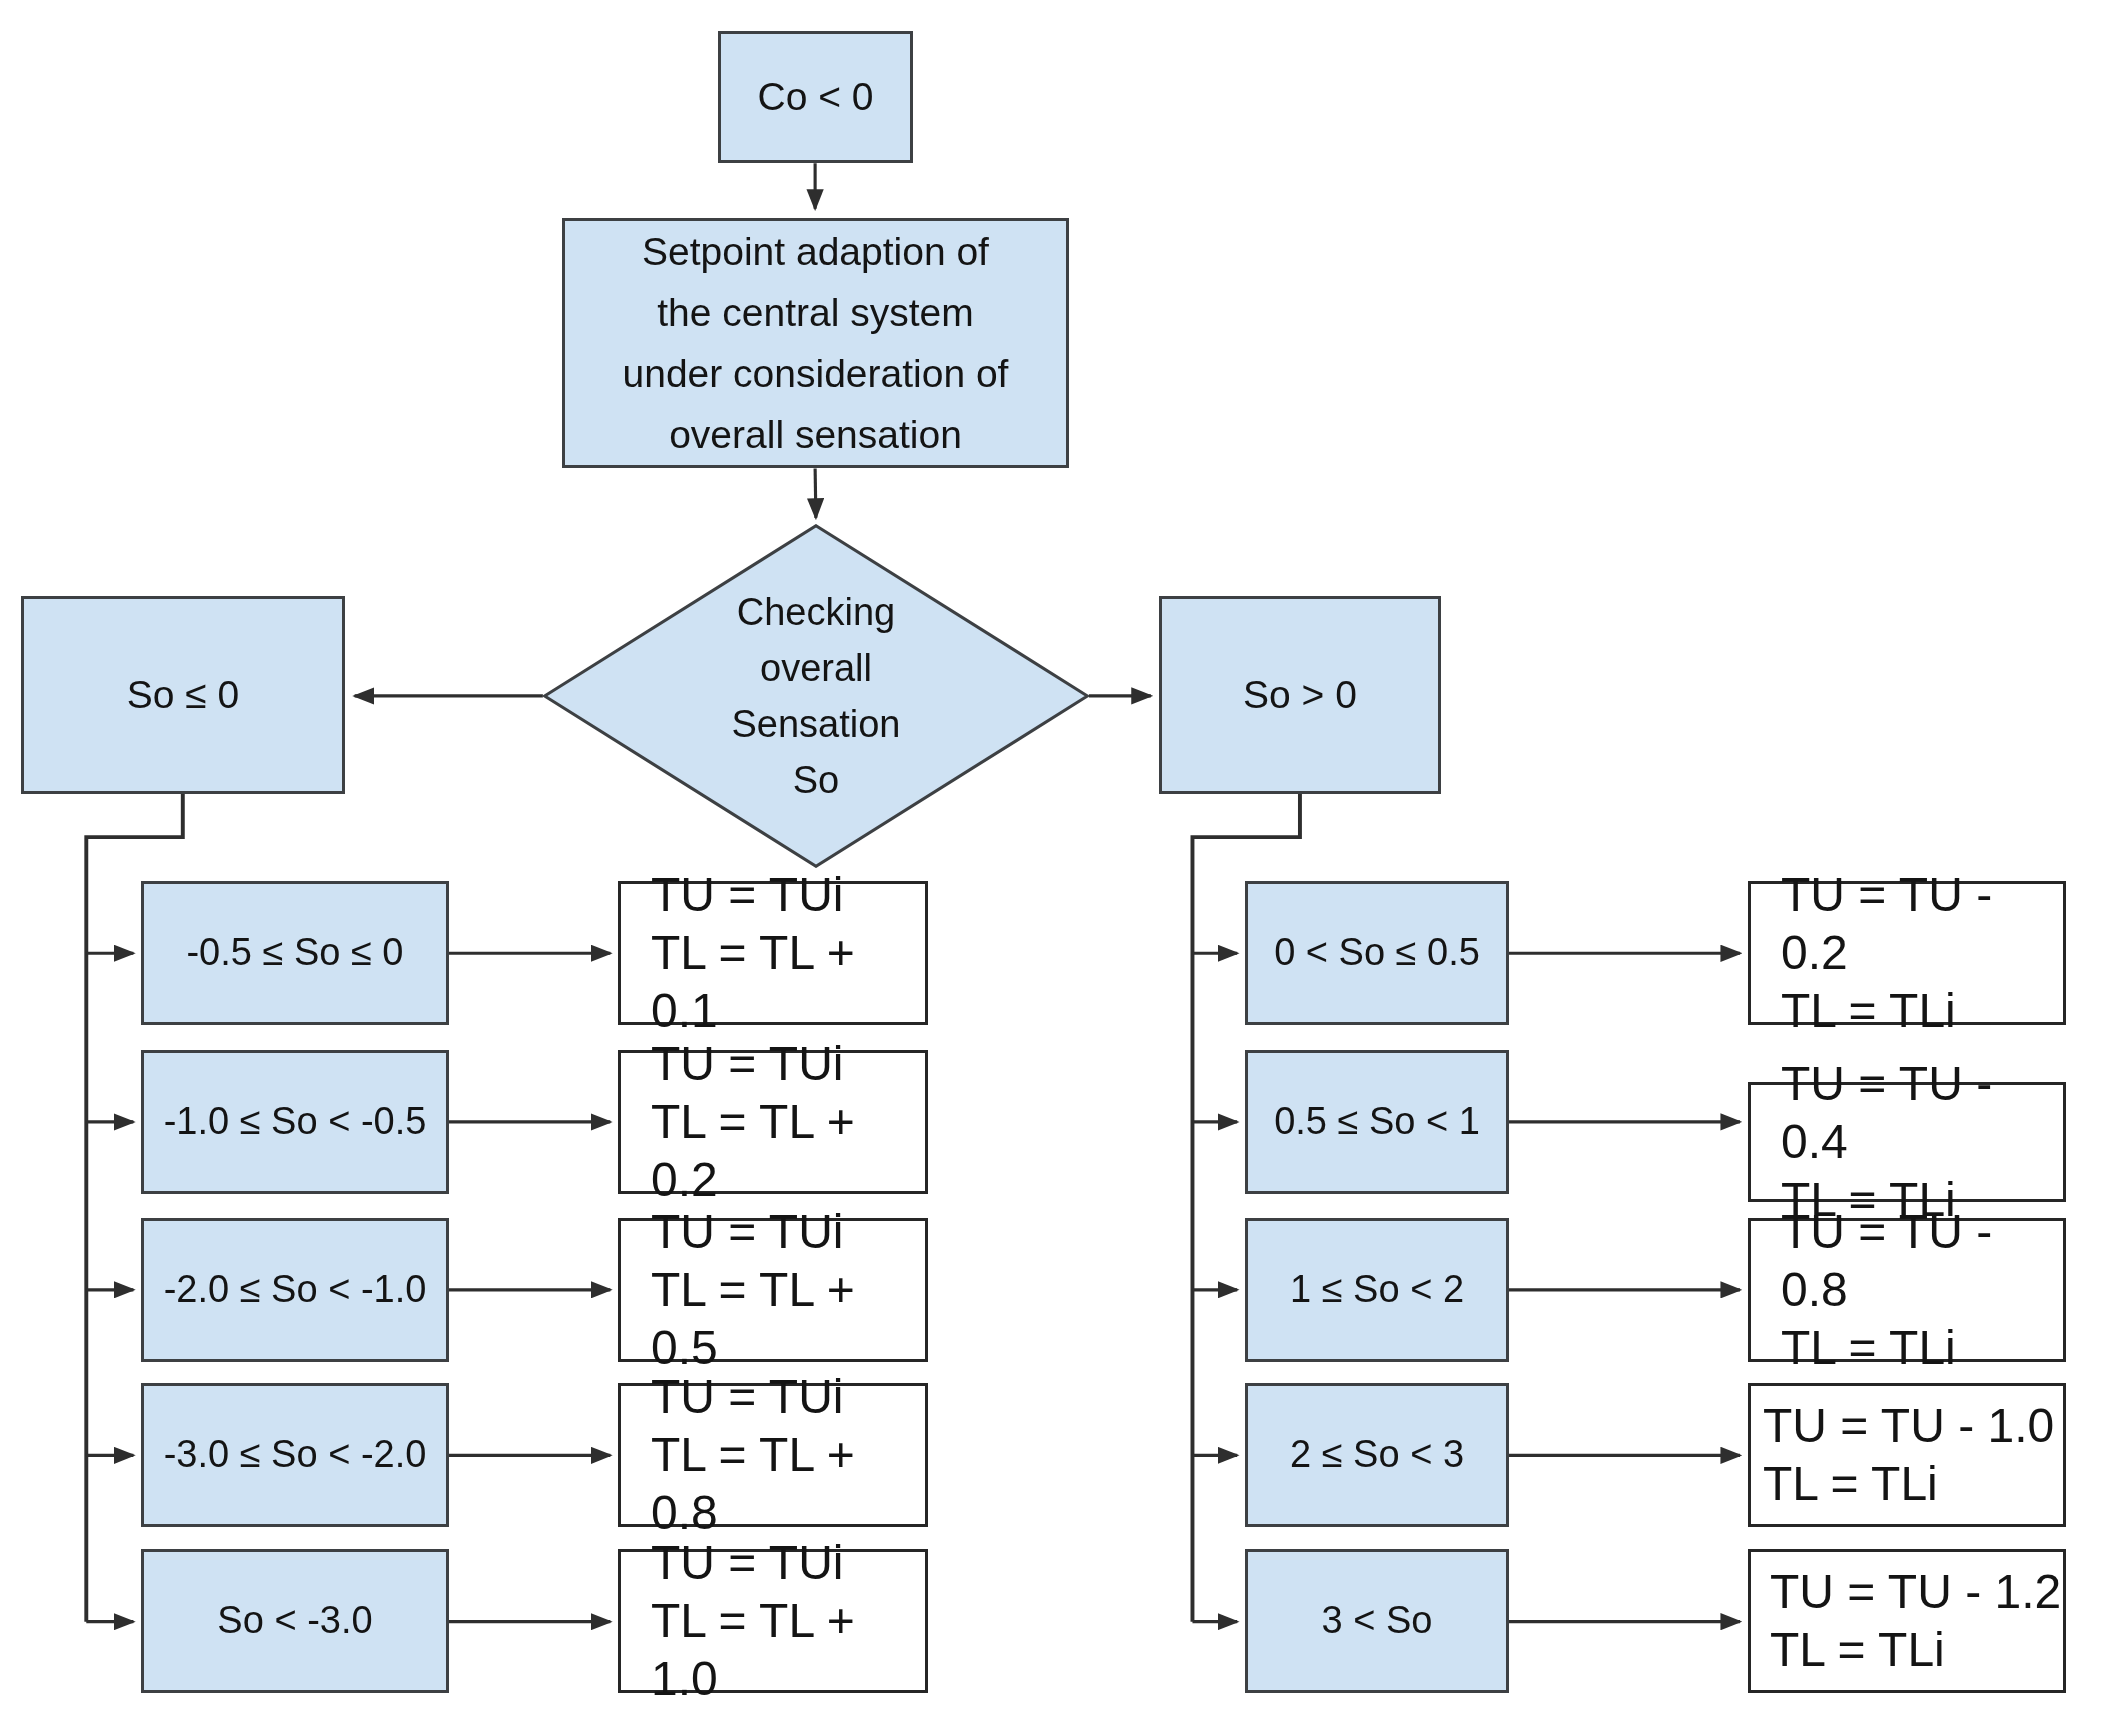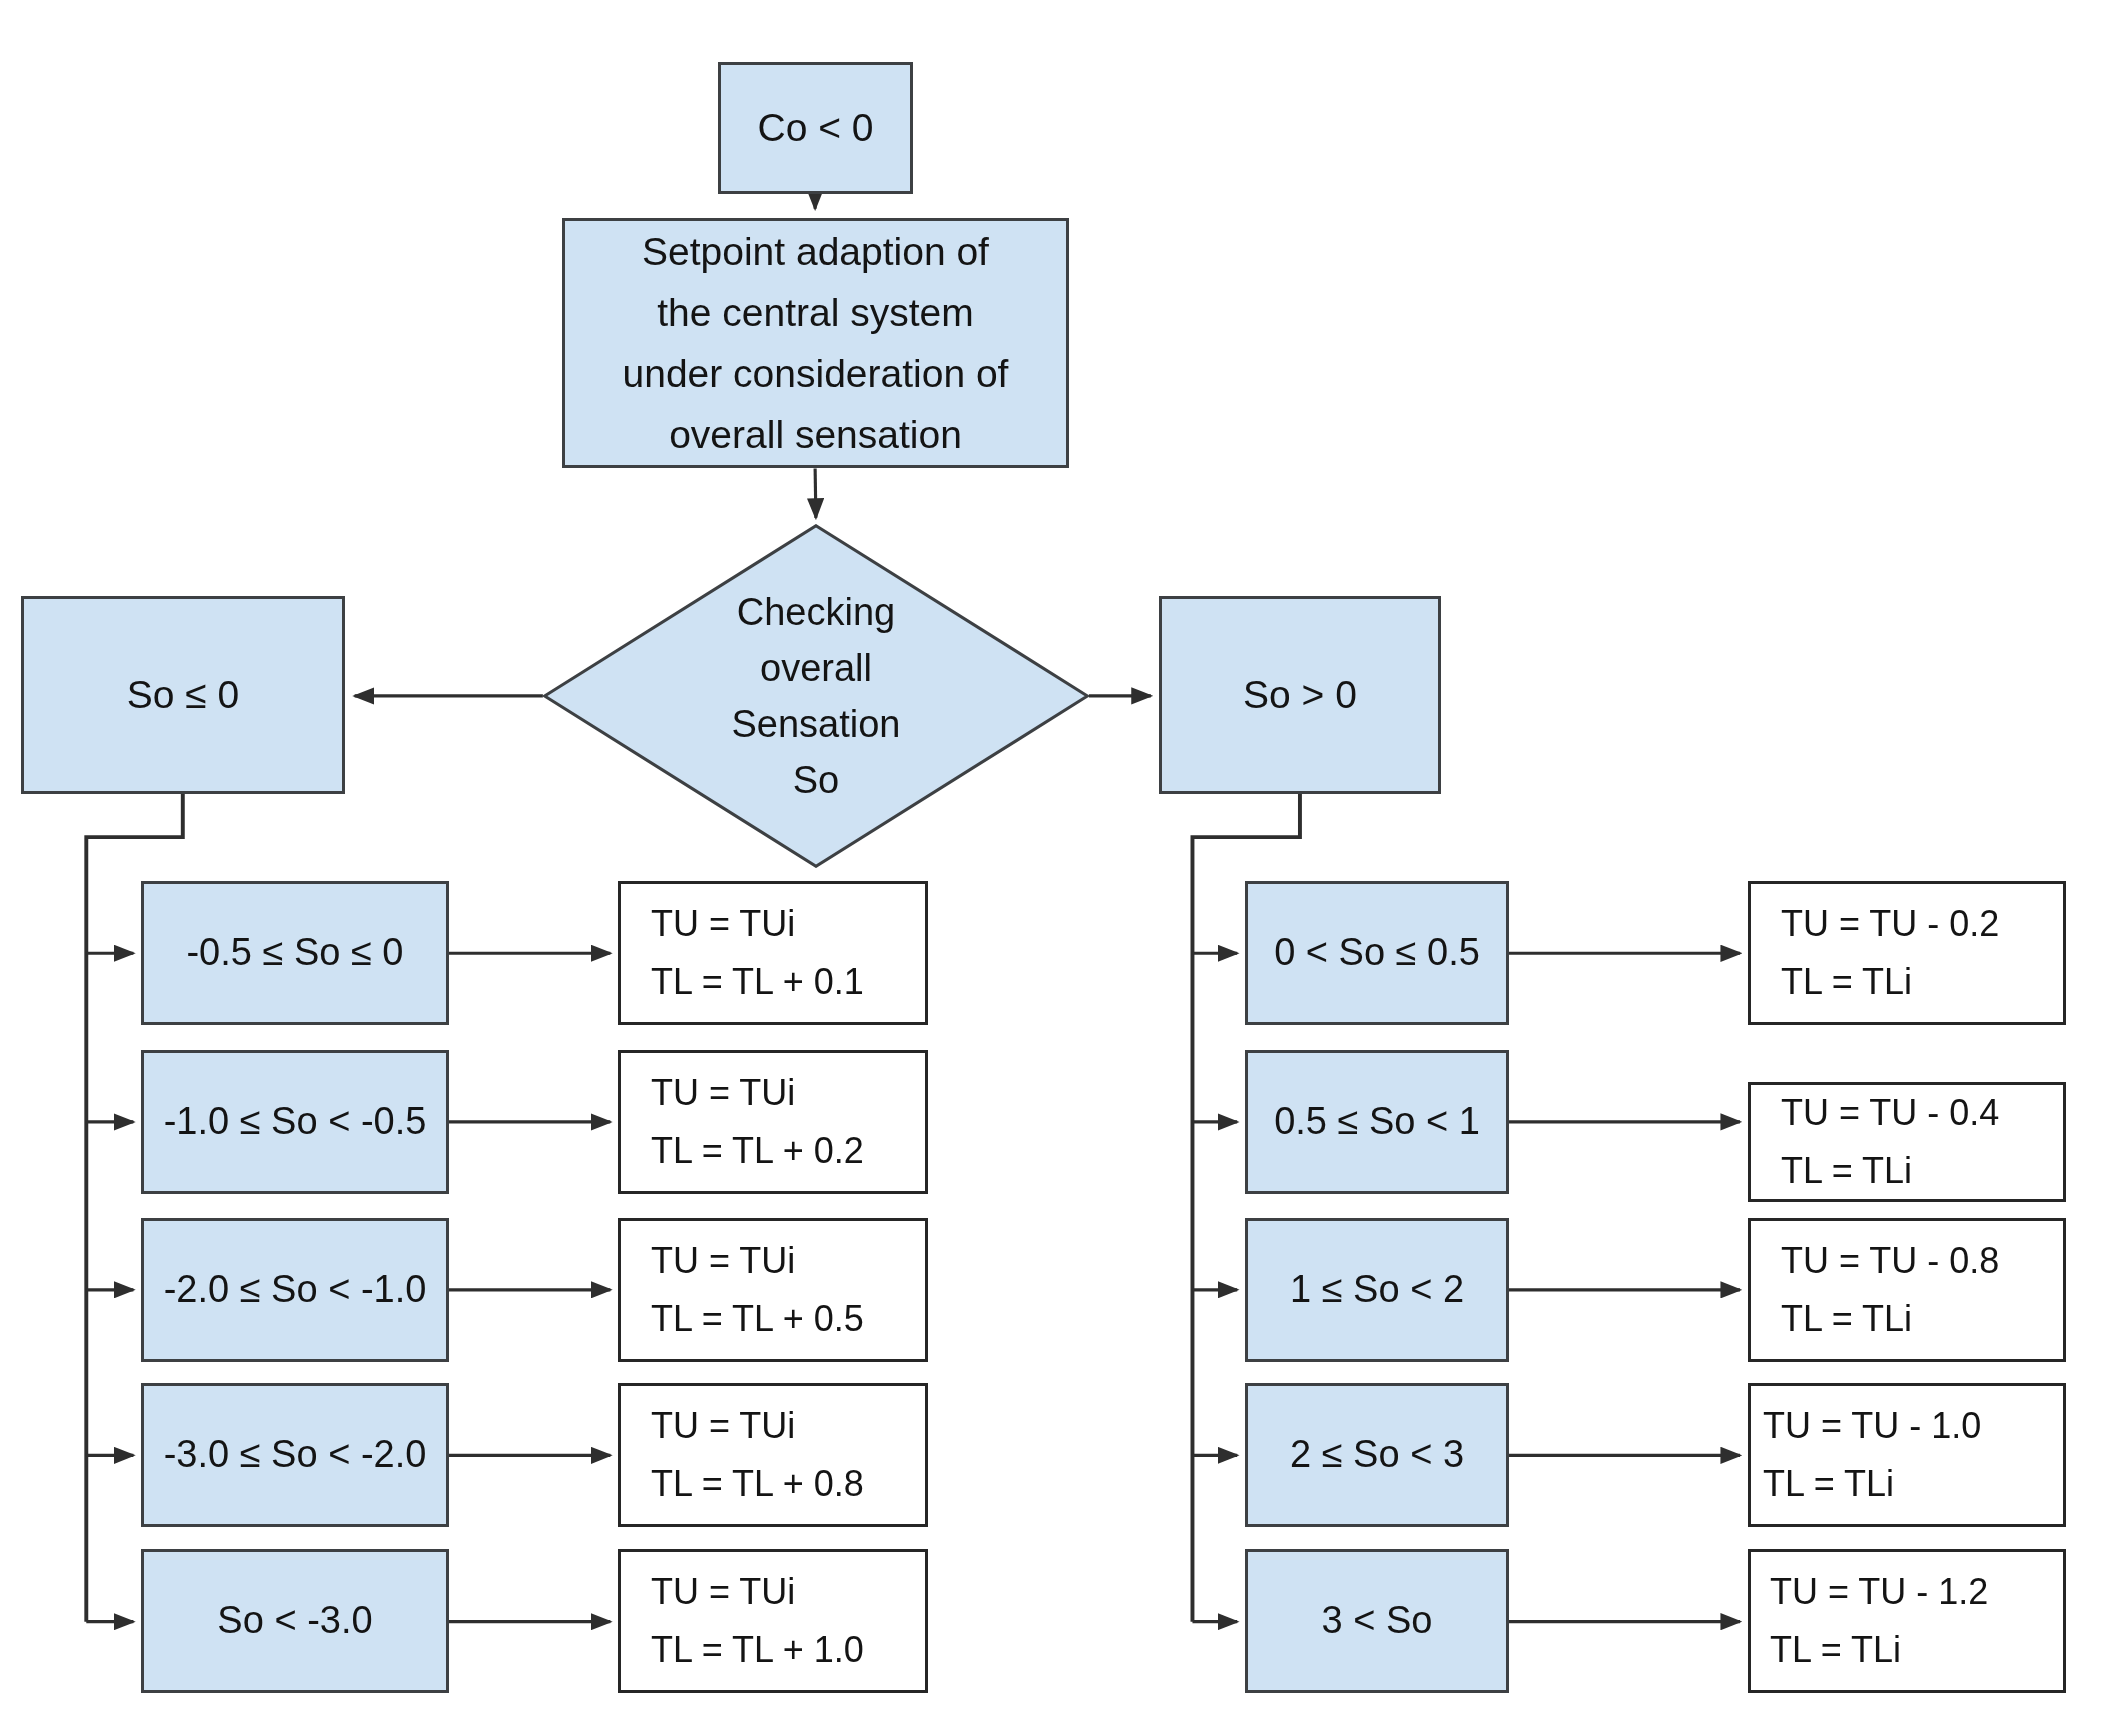--- a/index.html
+++ b/index.html
@@ -29,21 +29,21 @@
   .result {
     position: absolute;
     box-sizing: border-box;
     background: #ffffff;
     border: 3.1px solid #262626;
     display: flex;
     flex-direction: column;
     justify-content: center;
     align-items: flex-start;
     padding-left: 30px;
-    font-size: 36px;
+    font-size: 48px;
     line-height: 58px;
     text-align: left;
   }
   .multiline { font-size: 39px; line-height: 61px; }
   .diamond-wrap {
     position: absolute;
     left: 543px;
     top: 524px;
     width: 546px;
     height: 344px;
@@ -101,21 +101,21 @@
       <line x1="1520" y1="2067" x2="1577" y2="2067" marker-end="url(#arrow)"></line>
 
       <line x1="1923" y1="1215" x2="2218" y2="1215" marker-end="url(#arrow)"></line>
       <line x1="1923" y1="1430" x2="2218" y2="1430" marker-end="url(#arrow)"></line>
       <line x1="1923" y1="1644" x2="2218" y2="1644" marker-end="url(#arrow)"></line>
       <line x1="1923" y1="1855" x2="2218" y2="1855" marker-end="url(#arrow)"></line>
       <line x1="1923" y1="2067" x2="2218" y2="2067" marker-end="url(#arrow)"></line>
     </g>
   </svg>
 
-  <div class="node" style="left:718px; top:31px; width:195px; height:132px;margin-top:31px;">
+  <div class="node" style="left:718px; top:31px; width:195px; height:132px;">
     <div class="label">Co &lt; 0</div>
   </div>
 
   <div class="node" style="left:562px; top:218px; width:507px; height:250px;">
     <div class="label multiline">
       <div>Setpoint adaption of</div>
       <div>the central system</div>
       <div>under consideration of</div>
       <div>overall sensation</div>
     </div>

